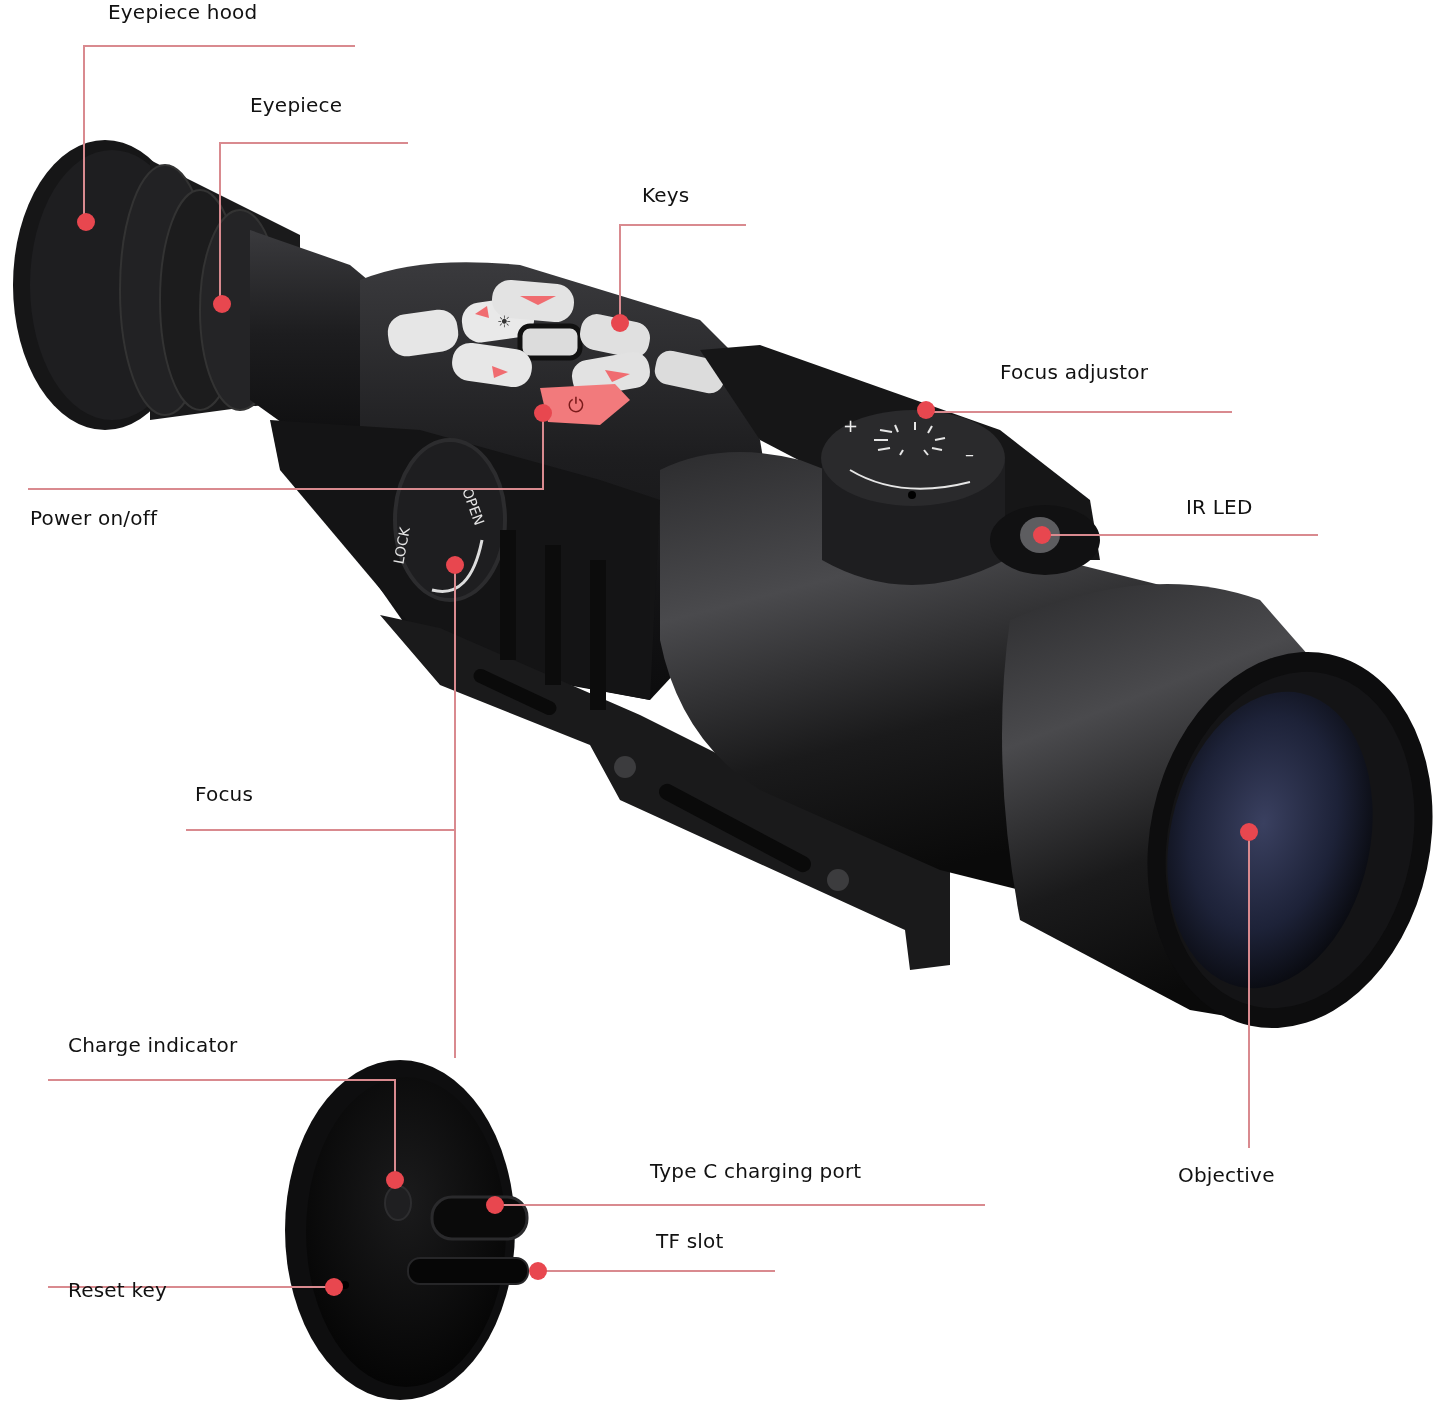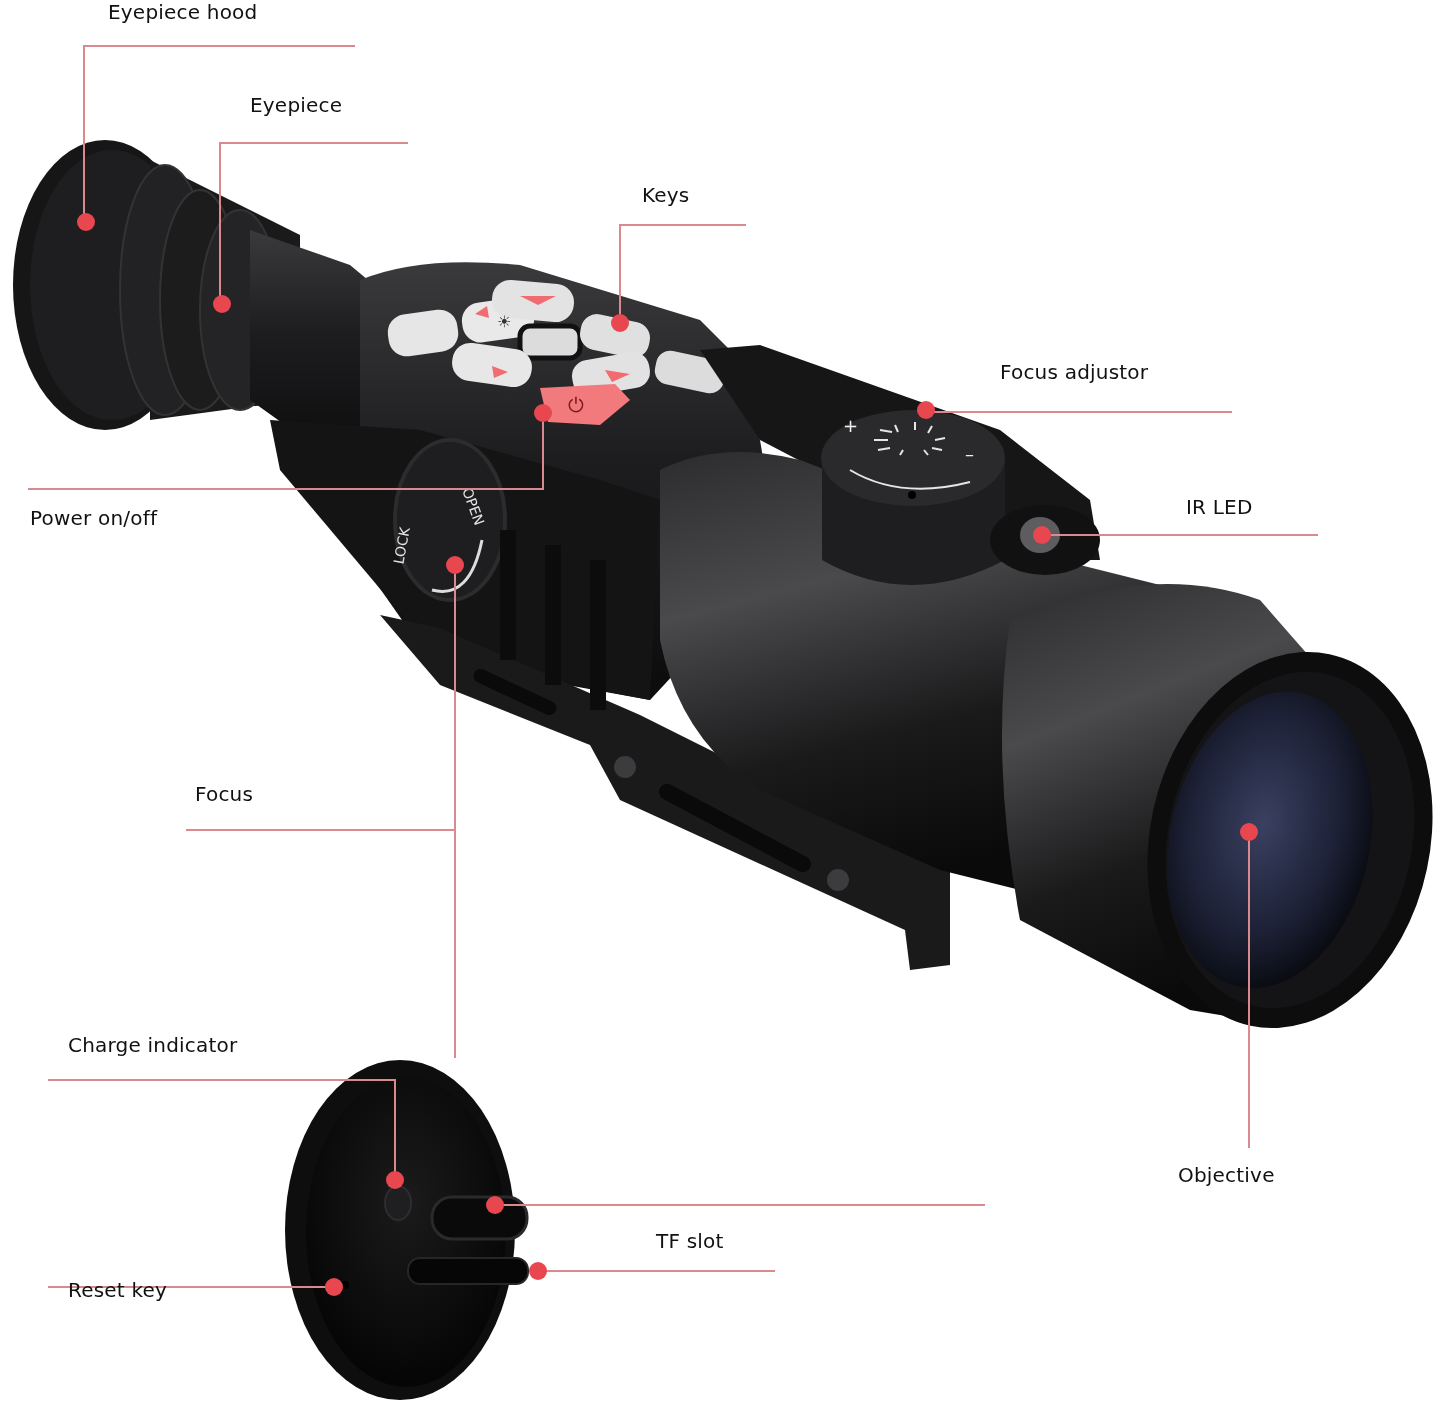--- a/index.html
+++ b/index.html
@@ -166,16 +166,17 @@
   </svg>
 
   <div class="label" style="left:108px;top:2px;">Eyepiece hood</div>
   <div class="label" style="left:250px;top:95px;">Eyepiece</div>
   <div class="label" style="left:642px;top:177px;margin-top:8px;">Keys</div>
   <div class="label" style="left:1000px;top:362px;">Focus adjustor</div>
   <div class="label" style="left:1186px;top:497px;">IR LED</div>
   <div class="label" style="left:30px;top:508px;">Power on/off</div>
   <div class="label" style="left:195px;top:784px;">Focus</div>
   <div class="label" style="left:68px;top:1035px;text-align:center;">Charge indicator</div>
+  <div class="label" style="left:650px;top:1161px;">Type C charging port</div>
   <div class="label" style="left:656px;top:1231px;">TF slot</div>
   <div class="label" style="left:68px;top:1240px;margin-top:40px;">Reset key</div>
   <div class="label" style="left:1178px;top:1165px;">Objective</div>
 </div>
 
 </body></html>

